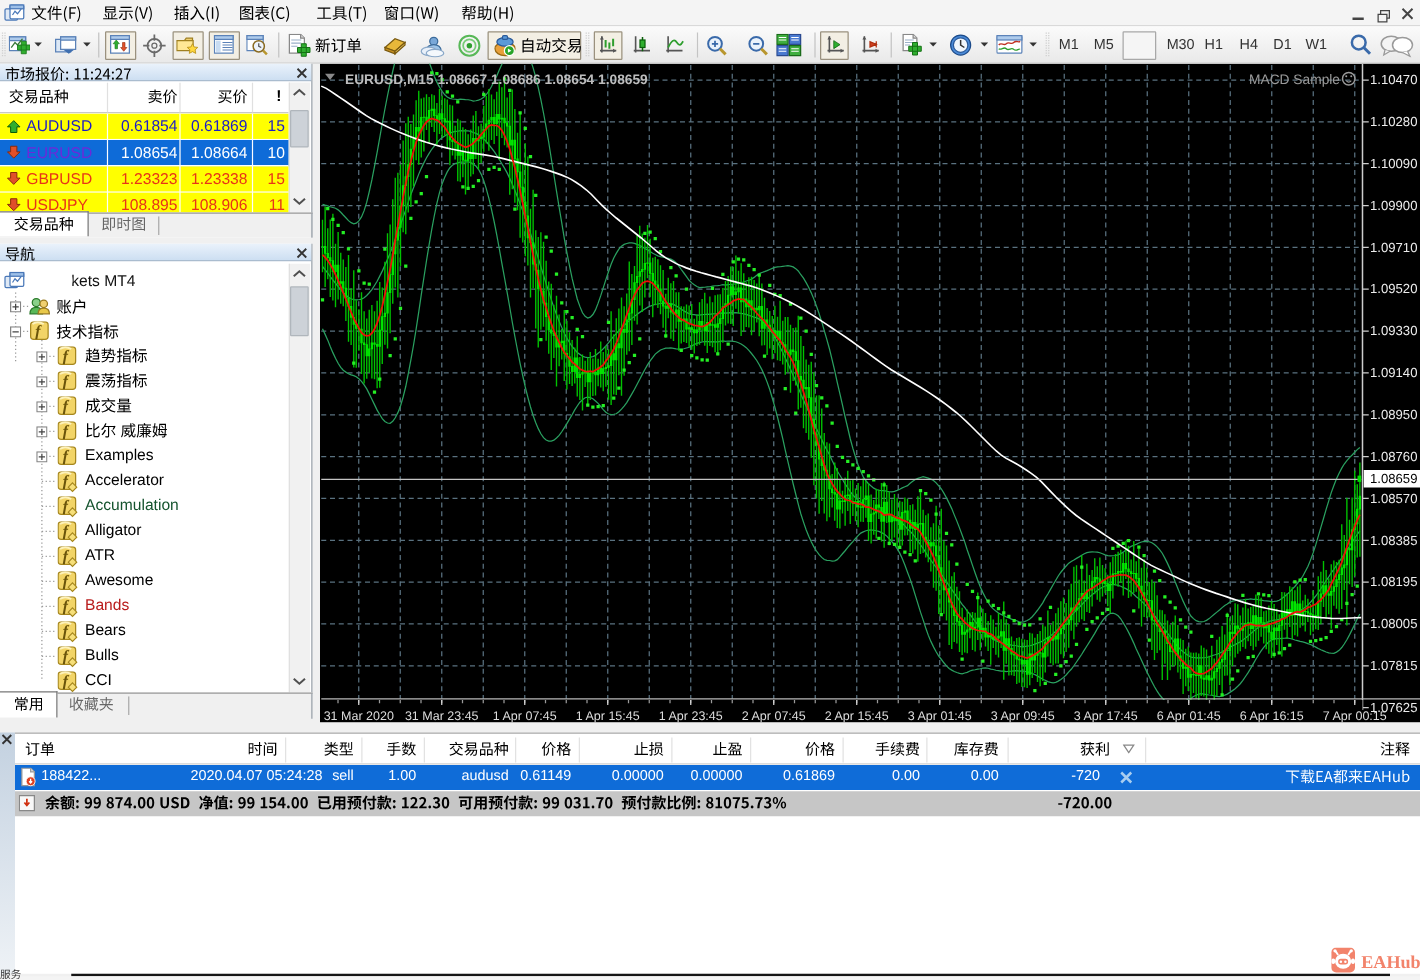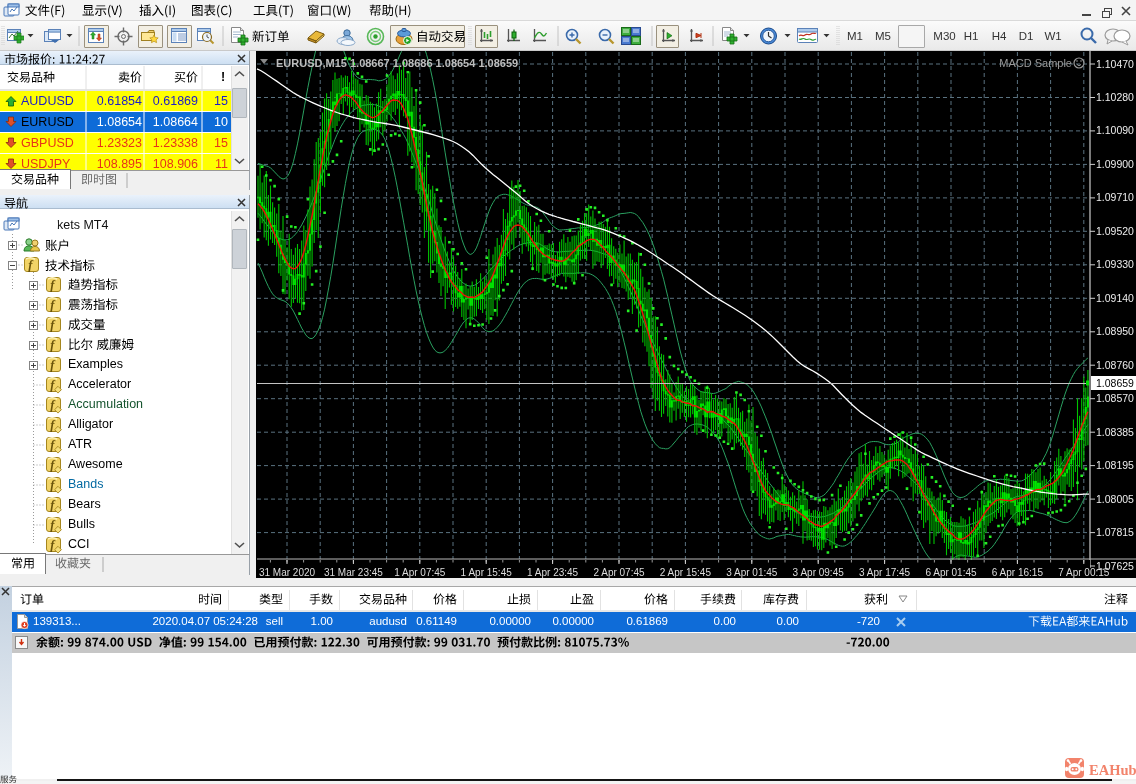--- a/index.html
+++ b/index.html
@@ -331,21 +331,21 @@
     <path d="M3.5 11V6.5H1L6 1.5l5 5H8.5V11z" fill="#2fae2f" stroke="#0a5a0a" stroke-width="0.8"></path>
   </svg>
 <div style="position:absolute;left:21px;top:94px;font:normal 12.5px 'Liberation Sans',sans-serif;color:#1c1cc8;white-space:pre;">AUDUSD</div>
 <div style="position:absolute;left:142px;top:94px;font:normal 12.5px 'Liberation Sans',sans-serif;color:#1c1cc8;white-space:pre;transform:translateX(-100%);">0.61854</div>
 <div style="position:absolute;left:198px;top:94px;font:normal 12.5px 'Liberation Sans',sans-serif;color:#1c1cc8;white-space:pre;transform:translateX(-100%);">0.61869</div>
 <div style="position:absolute;left:228px;top:94px;font:normal 12.5px 'Liberation Sans',sans-serif;color:#1c1cc8;white-space:pre;transform:translateX(-100%);">15</div>
 <div style="position:absolute;left:0px;top:112px;width:231px;height:21px;background:#0e6bd8;overflow:hidden"></div>
 <svg style="position:absolute;left:5px;top:116px" width="13" height="13">
     <path d="M3.5 1v4.5H1L6 10.5l5-5H8.5V1z" fill="#e0502a" stroke="#8a2a0a" stroke-width="0.8"></path>
   </svg>
-<div style="position:absolute;left:21px;top:115px;font:normal 12.5px 'Liberation Sans',sans-serif;color:#000000;white-space:pre;">EURUSD</div>
+<div style="position:absolute;left:21px;top:115px;font:normal 12.5px 'Liberation Sans',sans-serif;color:#6d28d9;white-space:pre;">EURUSD</div>
 <div style="position:absolute;left:142px;top:115px;font:normal 12.5px 'Liberation Sans',sans-serif;color:#ffffff;white-space:pre;transform:translateX(-100%);">1.08654</div>
 <div style="position:absolute;left:198px;top:115px;font:normal 12.5px 'Liberation Sans',sans-serif;color:#ffffff;white-space:pre;transform:translateX(-100%);text-align:right;">1.08664</div>
 <div style="position:absolute;left:228px;top:115px;font:normal 12.5px 'Liberation Sans',sans-serif;color:#ffffff;white-space:pre;transform:translateX(-100%);">10</div>
 <div style="position:absolute;left:0px;top:133px;width:231px;height:21px;background:#ffff00;overflow:hidden"></div>
 <svg style="position:absolute;left:5px;top:137px" width="13" height="13">
     <path d="M3.5 1v4.5H1L6 10.5l5-5H8.5V1z" fill="#e0502a" stroke="#8a2a0a" stroke-width="0.8"></path>
   </svg>
 <div style="position:absolute;left:21px;top:136px;font:normal 12.5px 'Liberation Sans',sans-serif;color:#e83418;white-space:pre;">GBPUSD</div>
 <div style="position:absolute;left:142px;top:136px;font:normal 12.5px 'Liberation Sans',sans-serif;color:#e83418;white-space:pre;transform:translateX(-100%);">1.23323</div>
 <div style="position:absolute;left:198px;top:136px;font:normal 12.5px 'Liberation Sans',sans-serif;color:#e83418;white-space:pre;transform:translateX(-100%);">1.23338</div>
@@ -559,21 +559,21 @@
     <text x="4.2" y="12" font-family="Liberation Serif,serif" font-style="italic" font-weight="bold" font-size="12.5" fill="#6a540a">f</text>
     <path d="M12 9.3l3.4 3.4-3.4 3.4-3.4-3.4z" fill="#f6df7a" stroke="#a5861e" stroke-width="0.9"></path>
   </svg>
 <div style="position:absolute;left:68px;top:457px;font:normal 12.5px 'Liberation Sans',sans-serif;color:#000;white-space:pre;">Awesome</div>
 <svg style="position:absolute;left:46px;top:477px" width="18" height="18">
     <rect x="0.5" y="0.5" width="14" height="14" rx="2.5" fill="#f2d467" stroke="#a5861e"></rect>
     <path d="M2 2.2q4-2.8 9 0" stroke="#fdf2bd" stroke-width="1.6" fill="none"></path>
     <text x="4.2" y="12" font-family="Liberation Serif,serif" font-style="italic" font-weight="bold" font-size="12.5" fill="#6a540a">f</text>
     <path d="M12 9.3l3.4 3.4-3.4 3.4-3.4-3.4z" fill="#f6df7a" stroke="#a5861e" stroke-width="0.9"></path>
   </svg>
-<div style="position:absolute;left:68px;top:477px;font:normal 12.5px 'Liberation Sans',sans-serif;color:#0369a1;white-space:pre;">Bands</div>
+<div style="position:absolute;left:68px;top:477px;font:normal 12.5px 'Liberation Sans',sans-serif;color:#b91c1c;white-space:pre;">Bands</div>
 <svg style="position:absolute;left:46px;top:497px" width="18" height="18">
     <rect x="0.5" y="0.5" width="14" height="14" rx="2.5" fill="#f2d467" stroke="#a5861e"></rect>
     <path d="M2 2.2q4-2.8 9 0" stroke="#fdf2bd" stroke-width="1.6" fill="none"></path>
     <text x="4.2" y="12" font-family="Liberation Serif,serif" font-style="italic" font-weight="bold" font-size="12.5" fill="#6a540a">f</text>
     <path d="M12 9.3l3.4 3.4-3.4 3.4-3.4-3.4z" fill="#f6df7a" stroke="#a5861e" stroke-width="0.9"></path>
   </svg>
 <div style="position:absolute;left:68px;top:497px;font:normal 12.5px 'Liberation Sans',sans-serif;color:#000;white-space:pre;">Bears</div>
 <svg style="position:absolute;left:46px;top:517px" width="18" height="18">
     <rect x="0.5" y="0.5" width="14" height="14" rx="2.5" fill="#f2d467" stroke="#a5861e"></rect>
     <path d="M2 2.2q4-2.8 9 0" stroke="#fdf2bd" stroke-width="1.6" fill="none"></path>
@@ -671,21 +671,21 @@
 <svg style="position:absolute;left:12px;top:610px" width="1124" height="2">
     <path d="M0 1h1124" stroke="#d0d0d0"></path>
   </svg>
 <div style="position:absolute;left:12px;top:612px;width:1124px;height:20px;background:#0f6cd8"></div>
 <svg style="position:absolute;left:16px;top:614px" width="14" height="16">
     <path d="M1.5 0.5h7l3 3v11h-10z" fill="#fff" stroke="#999"></path>
     <path d="M8.5 0.5v3h3" fill="#ddd" stroke="#999"></path>
     <circle cx="8.5" cy="11" r="3.6" fill="#e04020" stroke="#fff" stroke-width="0.7"></circle>
     <path d="M8.5 9v3M7.3 11l1.2 1.4 1.2-1.4" stroke="#fff" stroke-width="1" fill="none"></path>
   </svg>
-<div style="position:absolute;left:33px;top:615px;font:normal 11.5px 'Liberation Sans',sans-serif;color:#fff;white-space:pre;">139313...</div>
+<div style="position:absolute;left:33px;top:615px;font:normal 11.5px 'Liberation Sans',sans-serif;color:#fff;white-space:pre;">188422...</div>
 <div style="position:absolute;left:222px;top:615px;font:normal 11.5px 'Liberation Sans',sans-serif;color:#fff;white-space:pre;transform:translateX(-100%);margin-left:36px;">2020.04.07 05:24:28</div>
 <div style="position:absolute;left:283px;top:615px;font:normal 11.5px 'Liberation Sans',sans-serif;color:#fff;white-space:pre;transform:translateX(-100%);">sell</div>
 <div style="position:absolute;left:333px;top:615px;font:normal 11.5px 'Liberation Sans',sans-serif;color:#fff;white-space:pre;transform:translateX(-100%);">1.00</div>
 <div style="position:absolute;left:407px;top:615px;font:normal 11.5px 'Liberation Sans',sans-serif;color:#fff;white-space:pre;transform:translateX(-100%);">audusd</div>
 <div style="position:absolute;left:457px;top:615px;font:normal 11.5px 'Liberation Sans',sans-serif;color:#fff;white-space:pre;transform:translateX(-100%);">0.61149</div>
 <div style="position:absolute;left:531px;top:615px;font:normal 11.5px 'Liberation Sans',sans-serif;color:#fff;white-space:pre;transform:translateX(-100%);">0.00000</div>
 <div style="position:absolute;left:594px;top:615px;font:normal 11.5px 'Liberation Sans',sans-serif;color:#fff;white-space:pre;transform:translateX(-100%);">0.00000</div>
 <div style="position:absolute;left:668px;top:615px;font:normal 11.5px 'Liberation Sans',sans-serif;color:#fff;white-space:pre;transform:translateX(-100%);">0.61869</div>
 <div style="position:absolute;left:736px;top:615px;font:normal 11.5px 'Liberation Sans',sans-serif;color:#fff;white-space:pre;transform:translateX(-100%);">0.00</div>
 <div style="position:absolute;left:799px;top:615px;font:normal 11.5px 'Liberation Sans',sans-serif;color:#fff;white-space:pre;transform:translateX(-100%);">0.00</div>

